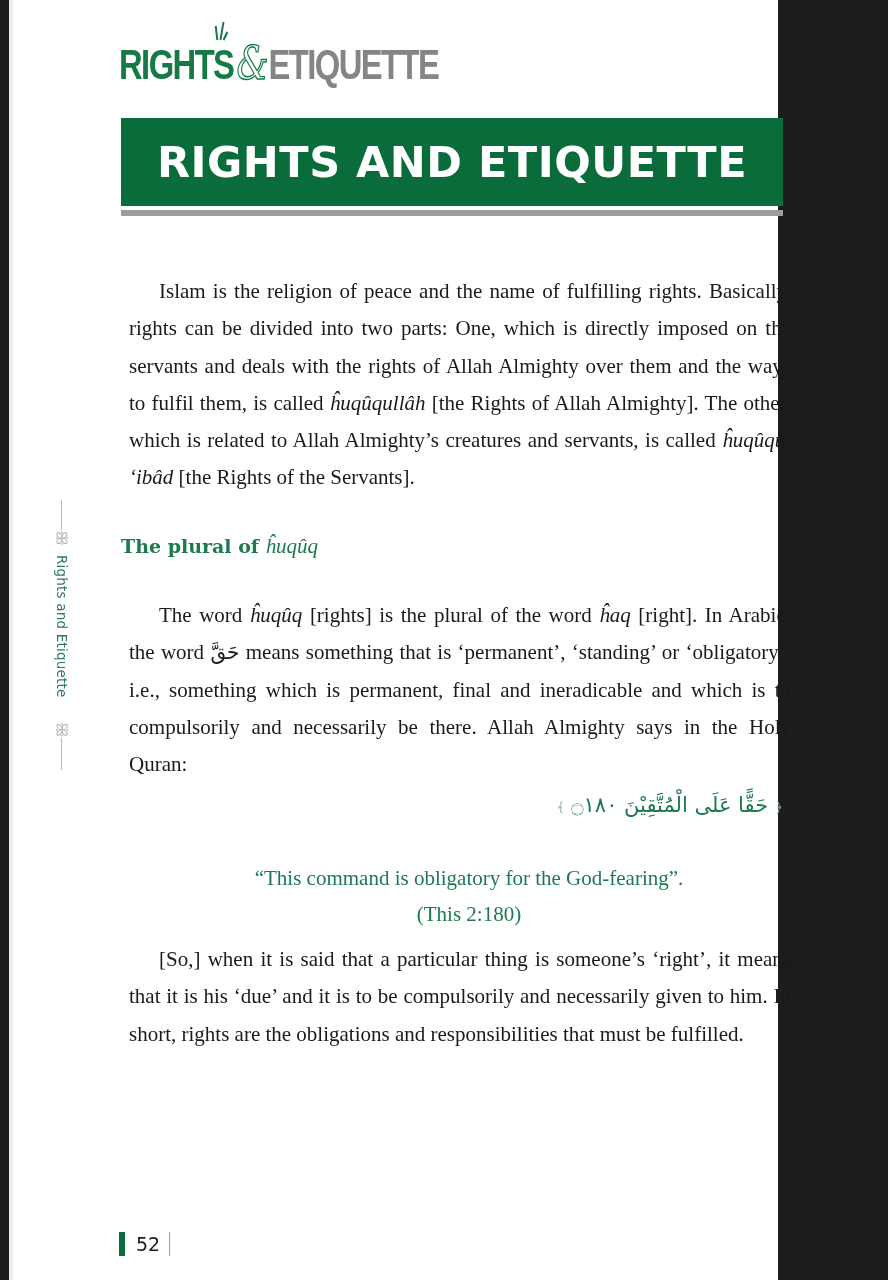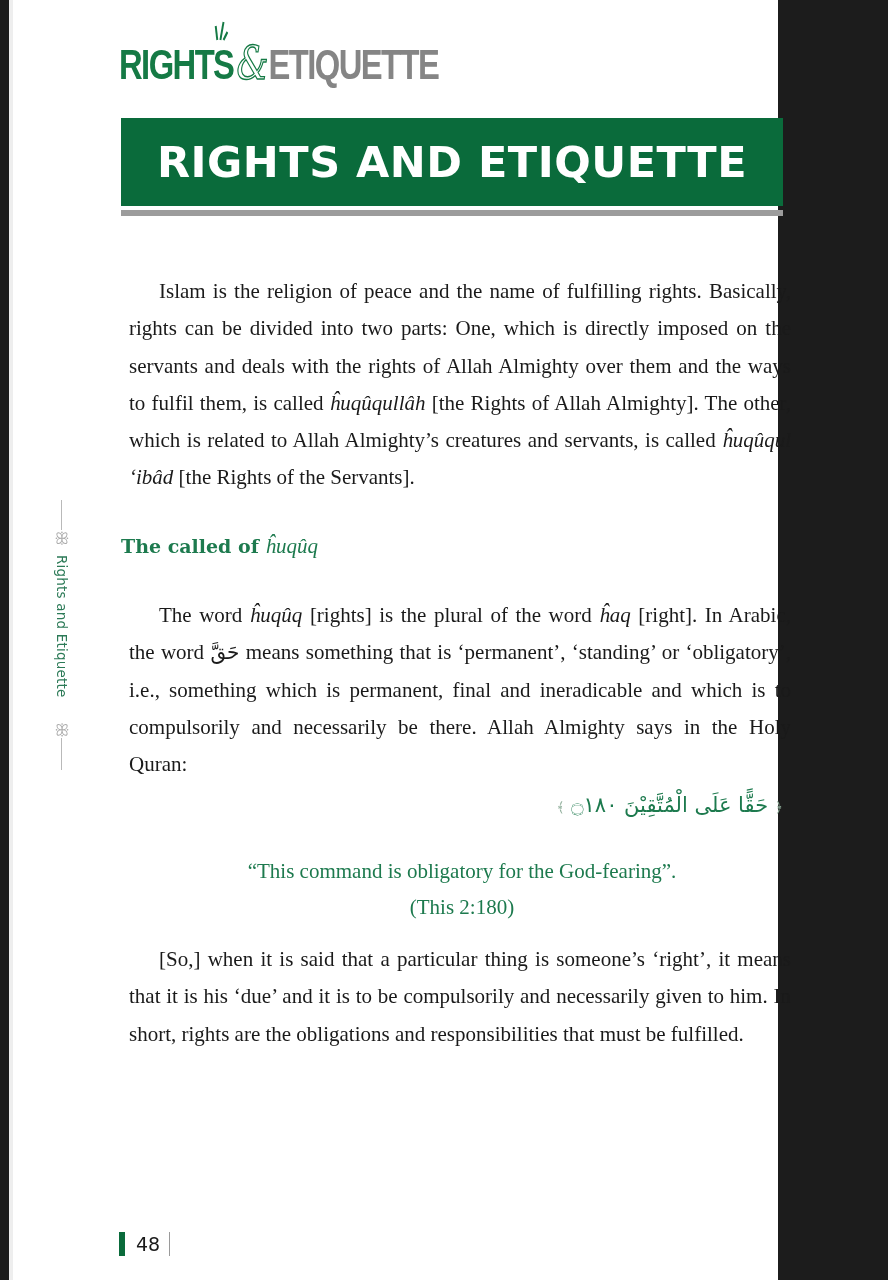--- a/index.html
+++ b/index.html
@@ -88,21 +88,21 @@
   .p2 { top: 589px; }
   .arabic-inline { font-family: "DejaVu Sans", sans-serif; font-size: 20px; }
   .verse {
     position: absolute; left: 112px; top: 793px; width: 662px; text-align: right;
     font-family: "DejaVu Sans", sans-serif; font-size: 21px; color: #1d7a4e;
   }
   .verse .orn { color: #8fae9a; font-size: 14px; }
   .quote {
     position: absolute; left: 112px; top: 843px; width: 662px; text-align: center;
     font-family: "Liberation Serif", serif; font-size: 21px; line-height: 36px;
-    color: #1d7a4e; margin: 10px;
+    color: #1d7a4e; margin: 17px;
   }
   .p3 { top: 933px; }
   
   .footer {
     position: absolute; left: 110px; top: 1232px; height: 24px;
     display: flex; align-items: center;
   }
   .footer .mark { width: 6px; height: 24px; background: #0a6b3b; }
   .footer .num {
     font-family: "DejaVu Sans", sans-serif; font-size: 19px; color: #1a1a1a;
@@ -134,36 +134,36 @@
   <div class="side-tab">
     <div class="side-line-top"></div>
     <div class="side-orn top">ꕥ</div>
     <div class="side-text">Rights and Etiquette</div>
     <div class="side-orn bot">ꕥ</div>
     <div class="side-line-bot"></div>
   </div>
 
   <p class="text p1"><span class="indent"></span><span>Islam is the religion of peace and the name of fulfilling rights. Basically, rights can be divided into two parts: One, which is directly imposed on the servants and deals with the rights of Allah Almighty over them and the ways to fulfil them, is called </span><i>ĥuqûqullâh</i><span> [the Rights of Allah Almighty]. The other, which is related to Allah Almighty’s creatures and servants, is called </span><i>ĥuqûqul ‘ibâd</i><span> [the Rights of the Servants].</span></p>
 
-  <h2 class="subhead"><span>The called of </span><i>ĥuqûq</i></h2>
+  <h2 class="subhead"><span>The plural of </span><i>ĥuqûq</i></h2>
 
   <p class="text p2"><span class="indent"></span><span>The word </span><i>ĥuqûq</i><span> [rights] is the plural of the word </span><i>ĥaq</i><span> [right]. In Arabic, the word </span><span class="arabic-inline" dir="rtl">حَقَّ</span><span> means something that is ‘permanent’, ‘standing’ or ‘obligatory’, i.e., something which is permanent, final and ineradicable and which is to compulsorily and necessarily be there. Allah Almighty says in the Holy Quran:</span></p>
 
   <div class="verse">
     <span class="orn">﴾</span>
     <span dir="rtl">حَقًّا عَلَى الْمُتَّقِيْنَ ۝١٨٠</span>
     <span class="orn">﴿</span>
   </div>
 
   <p class="quote">
     <span>“This command is obligatory for the God-fearing”.</span><br>
     <span>(This 2:180)</span>
   </p>
 
   <p class="text p3"><span class="indent"></span><span>[So,] when it is said that a particular thing is someone’s ‘right’, it means that it is his ‘due’ and it is to be compulsorily and necessarily given to him. In short, rights are the obligations and responsibilities that must be fulfilled.</span></p>
 
   <div class="footer">
     <div class="mark"></div>
-    <span class="num">48</span>
+    <span class="num">52</span>
     <div class="sep"></div>
   </div>
 
 </div>
 
 </body></html>

